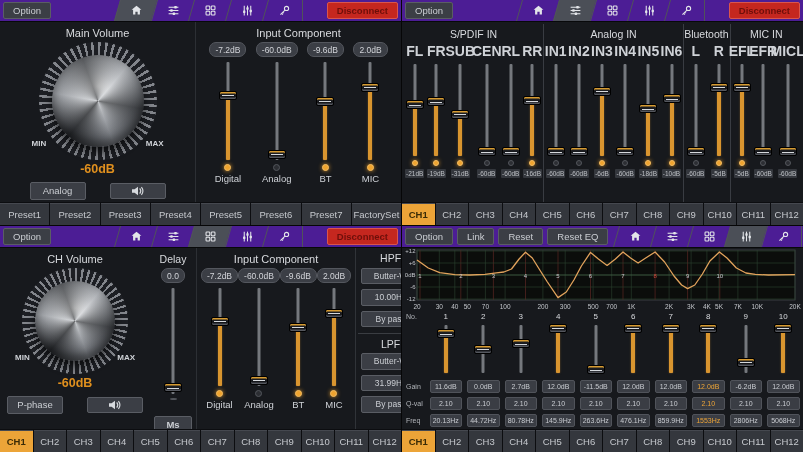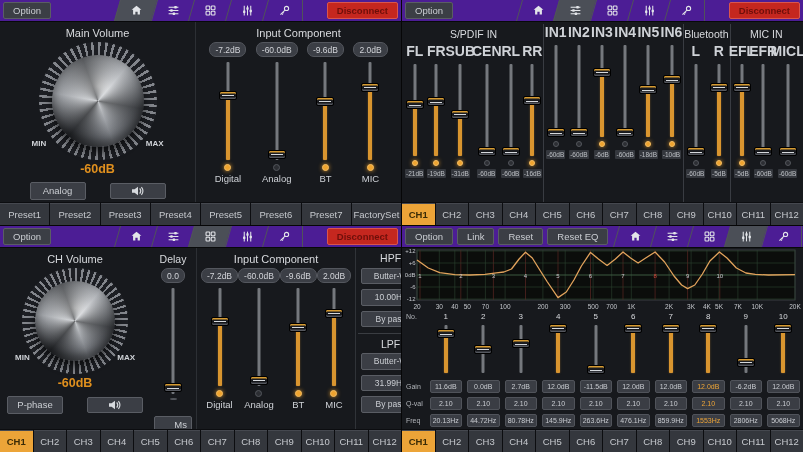--- a/index.html
+++ b/index.html
@@ -57,21 +57,21 @@
   .gtitle{font-size:10.5px;color:#d8dade;text-align:center;margin:4px 0 3px;white-space:nowrap;overflow:hidden;}
   .mrow{flex:1;display:flex;justify-content:space-evenly;}
   .mcol{display:flex;flex-direction:column;align-items:center;min-width:0;}
   .mlabel{font-size:14px;font-weight:bold;color:#cfd2d7;margin-bottom:3px;}
   .mval{background:#34373d;border-radius:1px;color:#bdc0c5;font-size:6.5px;padding:1px 1px;margin-top:1px;white-space:nowrap;}
   
   .ch-vol{width:150px;}
   .ch-vol .knob-wrap{width:106px;height:106px;}
   .delay-sec{width:46px;flex:none;display:flex;flex-direction:column;align-items:center;}
   .delay-sec .badge{margin-top:1px;}
-  .btn.ms{min-width:38px;text-align:right;padding:2.5px 4px;margin-top:14px;}
+  .btn.ms{min-width:38px;text-align:center;padding:2.5px 4px;margin-top:14px;font-weight:bold;}
   .filt-sec{width:70px;flex:none;border-left:1px solid #303338;display:flex;flex-direction:column;}
   .filt-title{font-size:10.5px;color:#d8dade;text-align:center;margin:4px 0 1px;}
   .btn.filt{display:block;width:60px;margin:2.5px auto;font-size:8.5px;padding:3px 0;text-align:center;}
   .filt-sep{border-top:1px solid #3a3d42;margin:3px 2px 0;}
   
   .eq-body{flex-direction:column;padding:0 1px;}
   .eq-graph{height:63px;flex:none;line-height:0;}
   .eq-grid{flex:1;display:grid;grid-template-columns:24px repeat(10,1fr);align-items:center;}
   .rlabel{font-size:7px;color:#b3b6bb;padding-left:3px;}
   .bno{text-align:center;font-size:8px;color:#d8dade;}
@@ -328,20 +328,21 @@
                 <div class="rail"></div>
                 <div class="sfill" style="top: 40%;"></div>
                 <div class="handle" style="top: calc(40% - 4px);"></div>
               </div>
               <div class="led sm on"></div>
               <div class="mval">-16dB</div>
             </div>
           </div>
         </div>
         <div class="mgroup" style="flex: 6 1 0%;">
+          <div class="gtitle">Analog IN</div>
           <div class="mrow">
             <div class="mcol">
               <div class="mlabel">IN1</div>
               <div class="track" style="height: 96px;">
                 <div class="rail"></div>
                 <div class="handle" style="top: calc(93% - 4px);"></div>
               </div>
               <div class="led sm"></div>
               <div class="mval">-60dB</div>
             </div>

